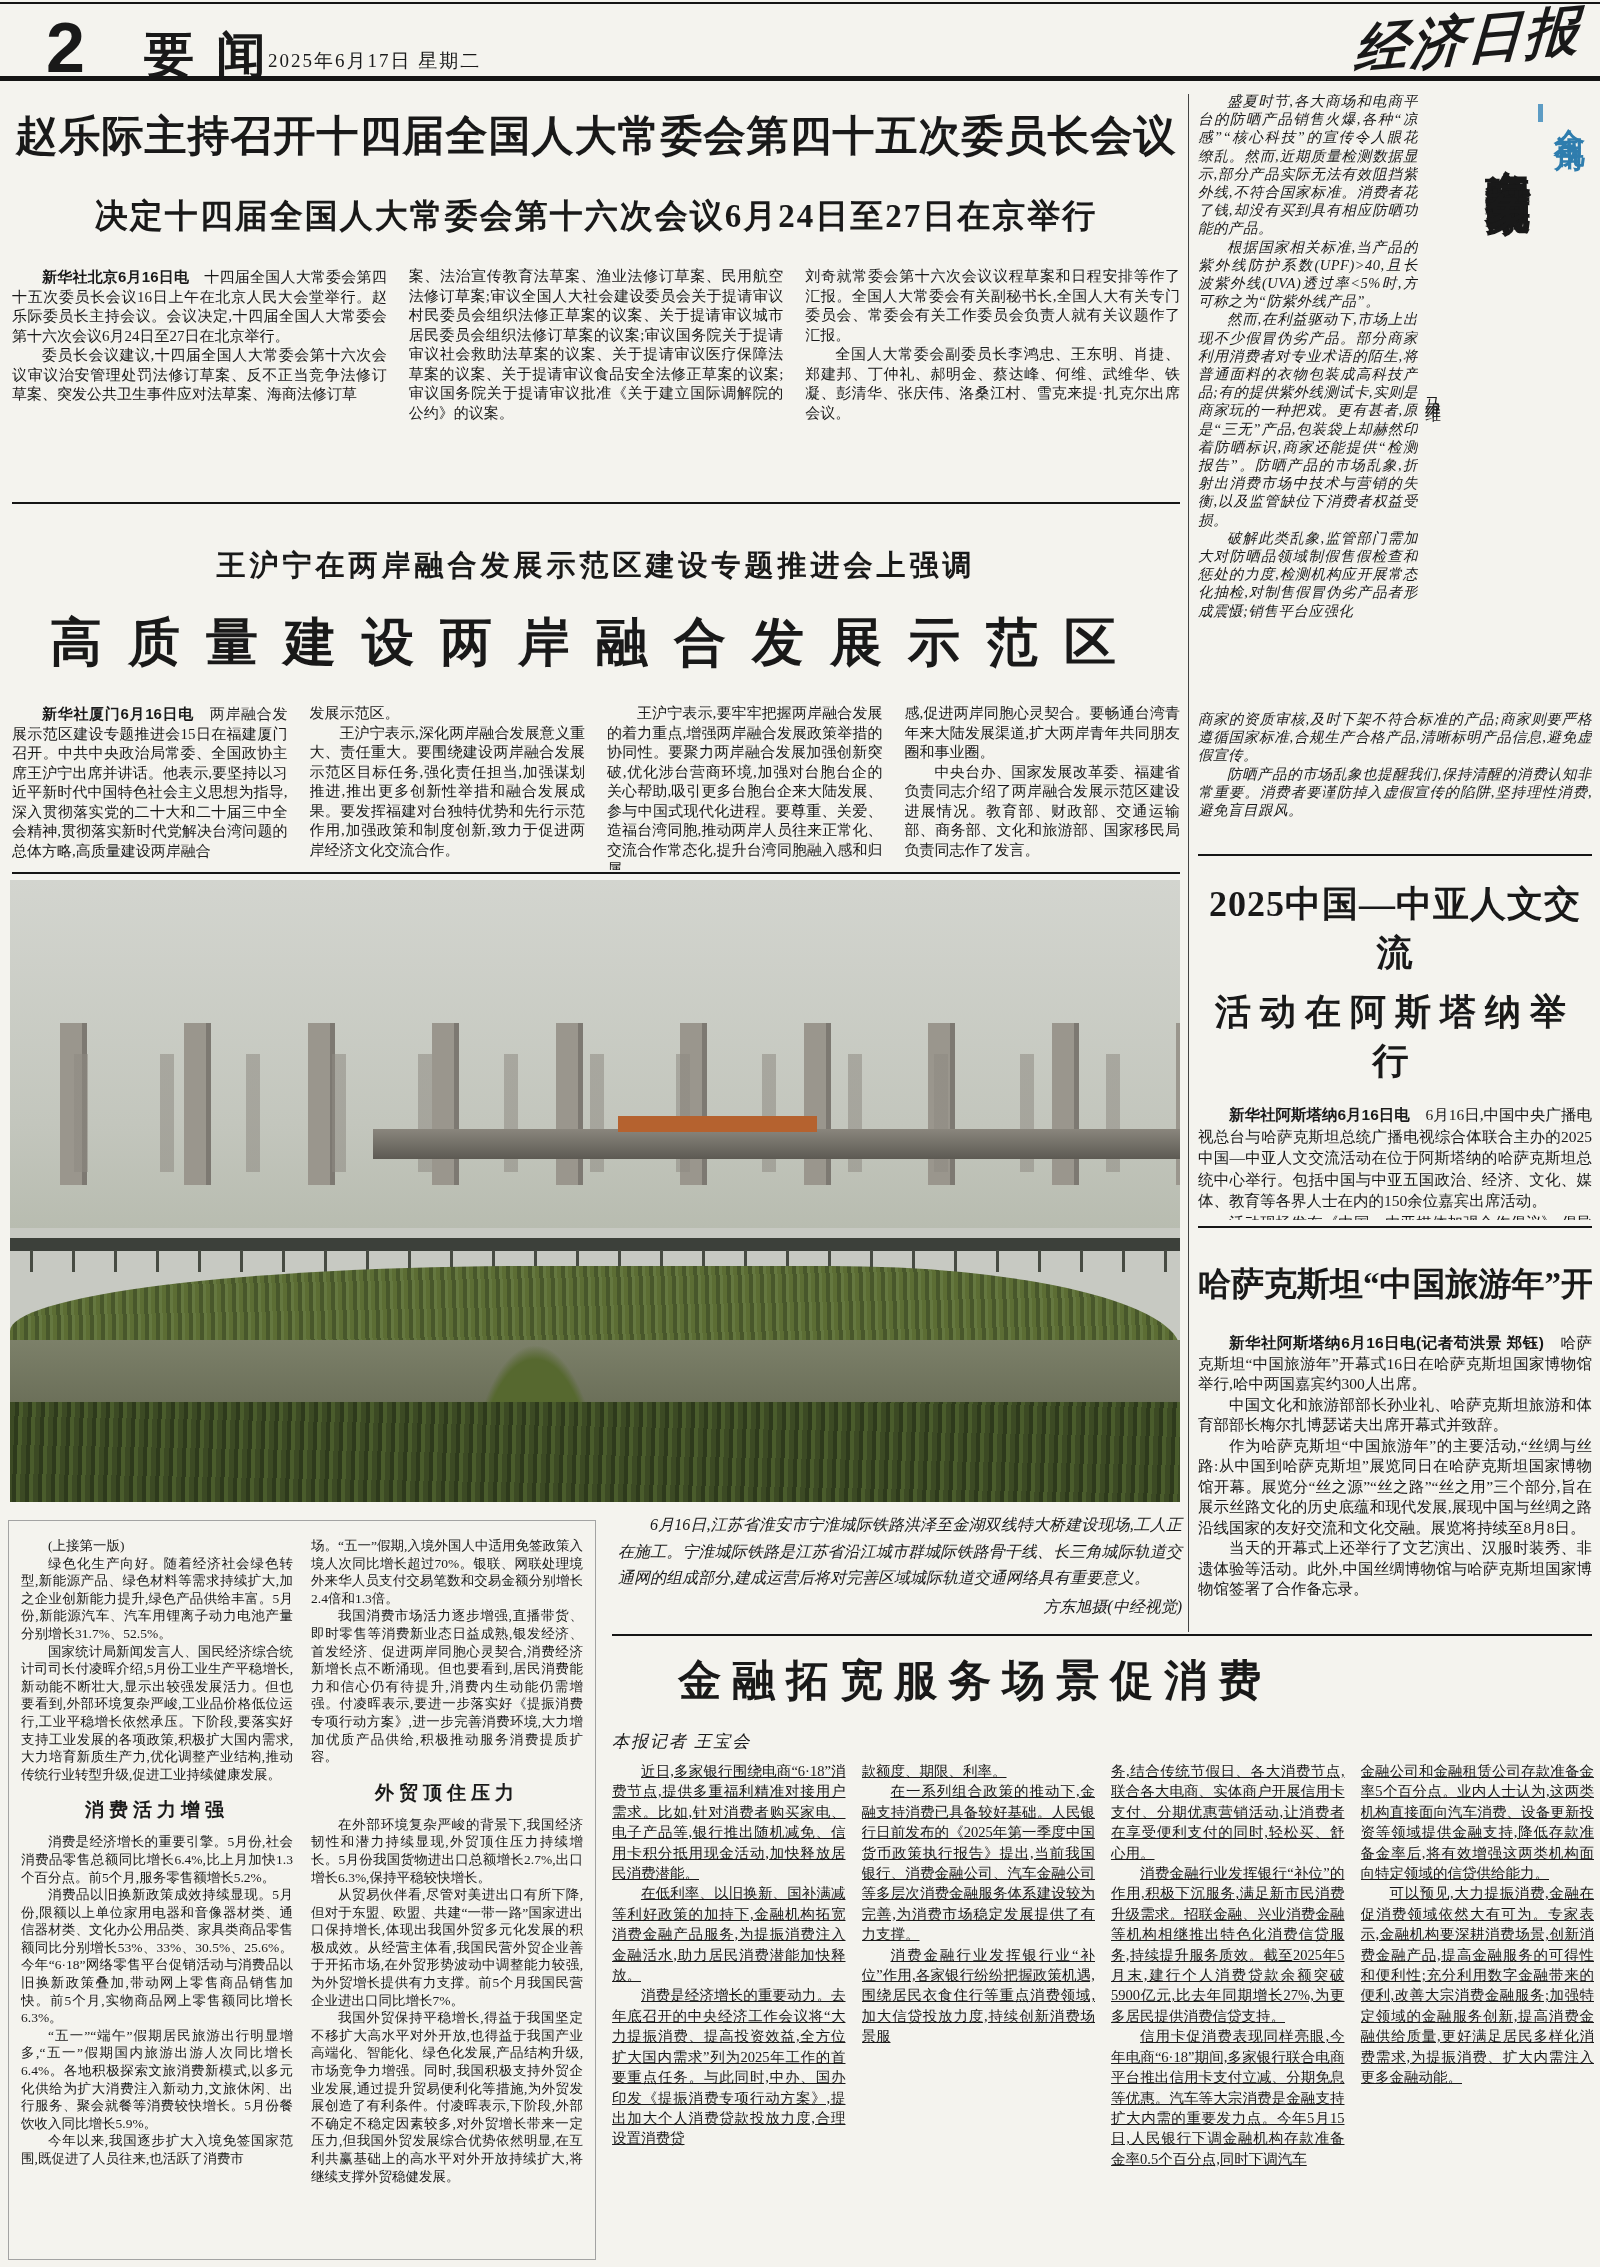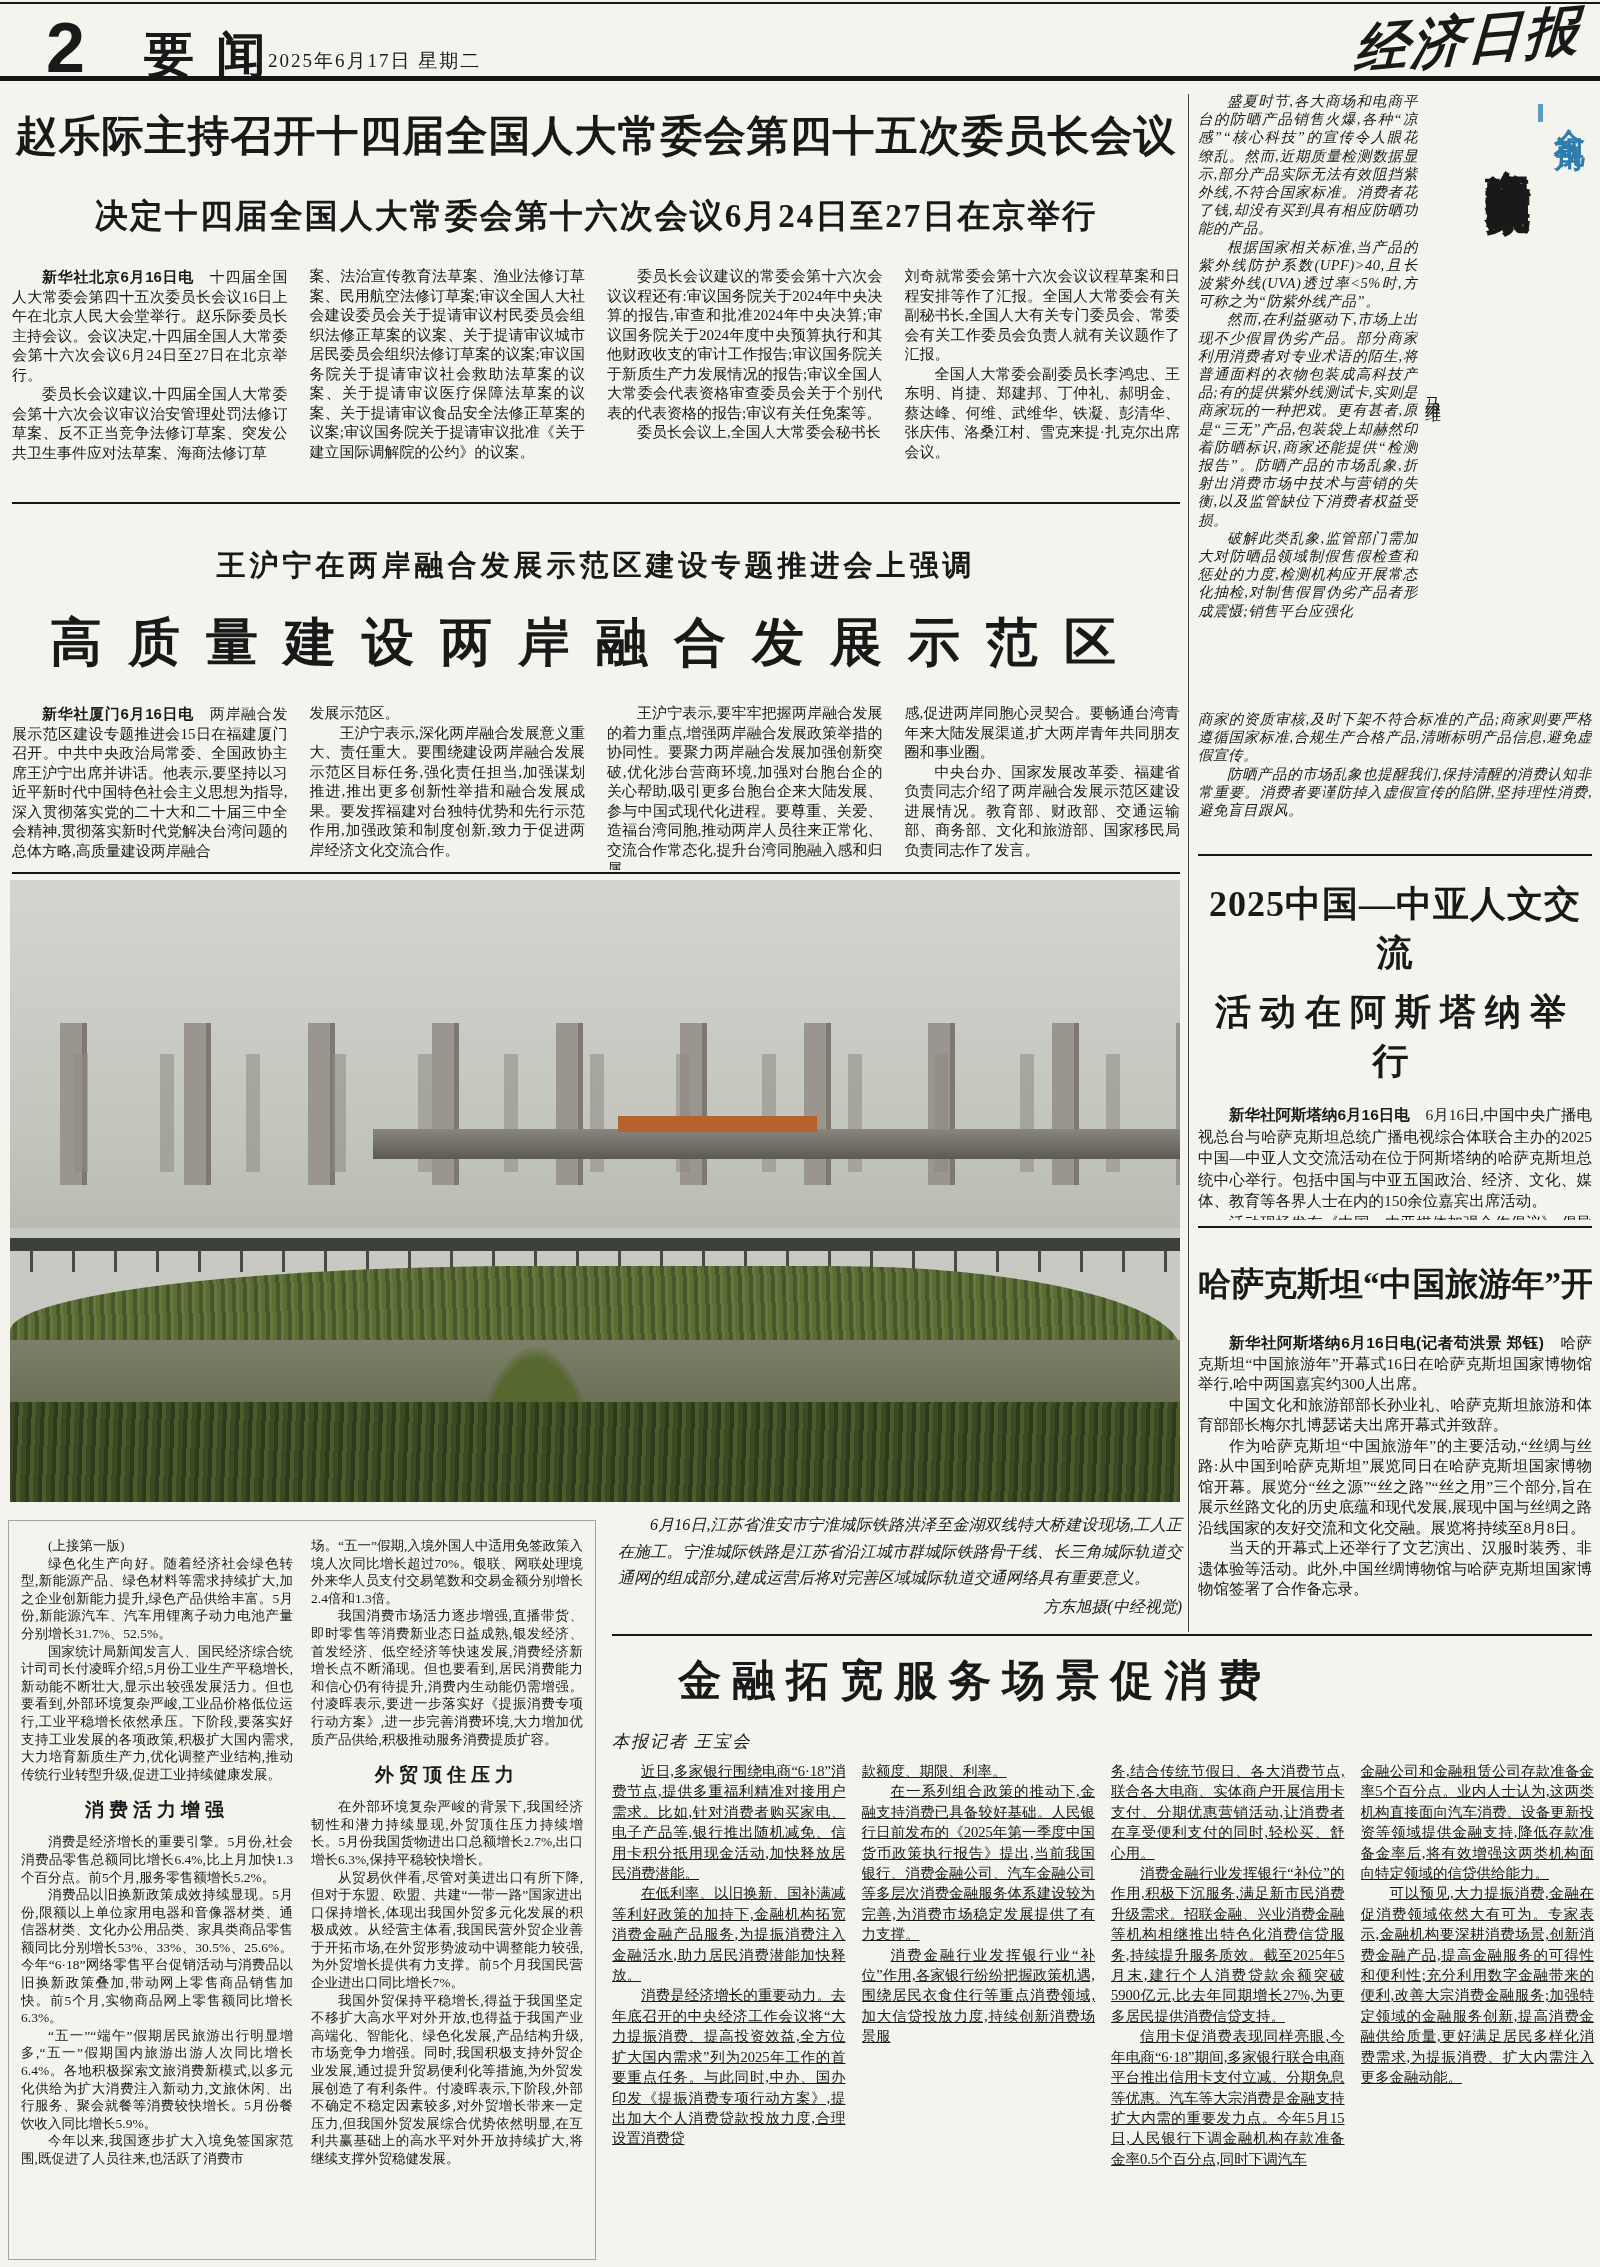--- a/index.html
+++ b/index.html
@@ -105,24 +105,20 @@
   <section class="a1">
     <h1>赵乐际主持召开十四届全国人大常委会第四十五次委员长会议</h1>
     <h2>决定十四届全国人大常委会第十六次会议6月24日至27日在京举行</h2>
     <div class="cols">
         <div class="tcol">
           <p><b class="dl">新华社北京6月16日电　</b>十四届全国人大常委会第四十五次委员长会议16日上午在北京人民大会堂举行。赵乐际委员长主持会议。会议决定,十四届全国人大常委会第十六次会议6月24日至27日在北京举行。</p>
           <p>委员长会议建议,十四届全国人大常委会第十六次会议审议治安管理处罚法修订草案、反不正当竞争法修订草案、突发公共卫生事件应对法草案、海商法修订草</p>
         </div>
         <div class="tcol">
           <p class="cont">案、法治宣传教育法草案、渔业法修订草案、民用航空法修订草案;审议全国人大社会建设委员会关于提请审议村民委员会组织法修正草案的议案、关于提请审议城市居民委员会组织法修订草案的议案;审议国务院关于提请审议社会救助法草案的议案、关于提请审议医疗保障法草案的议案、关于提请审议食品安全法修正草案的议案;审议国务院关于提请审议批准《关于建立国际调解院的公约》的议案。</p>
-        </div>
-        <div class="tcol">
-          <p>委员长会议建议的常委会第十六次会议议程还有:审议国务院关于2024年中央决算的报告,审查和批准2024年中央决算;审议国务院关于2024年度中央预算执行和其他财政收支的审计工作报告;审议国务院关于新质生产力发展情况的报告;审议全国人大常委会代表资格审查委员会关于个别代表的代表资格的报告;审议有关任免案等。</p>
-          <p>委员长会议上,全国人大常委会秘书长</p>
         </div>
         <div class="tcol">
           <p class="cont">刘奇就常委会第十六次会议议程草案和日程安排等作了汇报。全国人大常委会有关副秘书长,全国人大有关专门委员会、常委会有关工作委员会负责人就有关议题作了汇报。</p>
           <p>全国人大常委会副委员长李鸿忠、王东明、肖捷、郑建邦、丁仲礼、郝明金、蔡达峰、何维、武维华、铁凝、彭清华、张庆伟、洛桑江村、雪克来提·扎克尔出席会议。</p>
         </div>
       </div>
   </section>
   <div class="rule" style="left:12px;top:502px;width:1168px;height:2px;"></div>
 
   <section class="a2">
@@ -244,21 +240,21 @@
           <p>绿色化生产向好。随着经济社会绿色转型,新能源产品、绿色材料等需求持续扩大,加之企业创新能力提升,绿色产品供给丰富。5月份,新能源汽车、汽车用锂离子动力电池产量分别增长31.7%、52.5%。</p>
           <p>国家统计局新闻发言人、国民经济综合统计司司长付凌晖介绍,5月份工业生产平稳增长,新动能不断壮大,显示出较强发展活力。但也要看到,外部环境复杂严峻,工业品价格低位运行,工业平稳增长依然承压。下阶段,要落实好支持工业发展的各项政策,积极扩大国内需求,大力培育新质生产力,优化调整产业结构,推动传统行业转型升级,促进工业持续健康发展。</p>
           <div class="sec-h">消费活力增强</div>
           <p>消费是经济增长的重要引擎。5月份,社会消费品零售总额同比增长6.4%,比上月加快1.3个百分点。前5个月,服务零售额增长5.2%。</p>
           <p>消费品以旧换新政策成效持续显现。5月份,限额以上单位家用电器和音像器材类、通信器材类、文化办公用品类、家具类商品零售额同比分别增长53%、33%、30.5%、25.6%。今年“6·18”网络零售平台促销活动与消费品以旧换新政策叠加,带动网上零售商品销售加快。前5个月,实物商品网上零售额同比增长6.3%。</p>
           <p>“五一”“端午”假期居民旅游出行明显增多,“五一”假期国内旅游出游人次同比增长6.4%。各地积极探索文旅消费新模式,以多元化供给为扩大消费注入新动力,文旅休闲、出行服务、聚会就餐等消费较快增长。5月份餐饮收入同比增长5.9%。</p>
           <p>今年以来,我国逐步扩大入境免签国家范围,既促进了人员往来,也活跃了消费市</p>
         </div>
         <div class="tcol">
           <p class="cont">场。“五一”假期,入境外国人中适用免签政策入境人次同比增长超过70%。银联、网联处理境外来华人员支付交易笔数和交易金额分别增长2.4倍和1.3倍。</p>
-          <p>我国消费市场活力逐步增强,直播带货、即时零售等消费新业态日益成熟,银发经济、首发经济、低空经济等快速发展,消费经济新增长点不断涌现。但也要看到,居民消费能力和信心仍有待提升,消费内生动能仍需增强。付凌晖表示,要进一步落实好《提振消费专项行动方案》,进一步完善消费环境,大力增加优质产品供给,积极推动服务消费提质扩容。</p>
+          <p>我国消费市场活力逐步增强,直播带货、即时零售等消费新业态日益成熟,银发经济、首发经济、促进两岸同胞心灵契合,消费经济新增长点不断涌现。但也要看到,居民消费能力和信心仍有待提升,消费内生动能仍需增强。付凌晖表示,要进一步落实好《提振消费专项行动方案》,进一步完善消费环境,大力增加优质产品供给,积极推动服务消费提质扩容。</p>
           <div class="sec-h">外贸顶住压力</div>
           <p>在外部环境复杂严峻的背景下,我国经济韧性和潜力持续显现,外贸顶住压力持续增长。5月份我国货物进出口总额增长2.7%,出口增长6.3%,保持平稳较快增长。</p>
           <p>从贸易伙伴看,尽管对美进出口有所下降,但对于东盟、欧盟、共建“一带一路”国家进出口保持增长,体现出我国外贸多元化发展的积极成效。从经营主体看,我国民营外贸企业善于开拓市场,在外贸形势波动中调整能力较强,为外贸增长提供有力支撑。前5个月我国民营企业进出口同比增长7%。</p>
           <p>我国外贸保持平稳增长,得益于我国坚定不移扩大高水平对外开放,也得益于我国产业高端化、智能化、绿色化发展,产品结构升级,市场竞争力增强。同时,我国积极支持外贸企业发展,通过提升贸易便利化等措施,为外贸发展创造了有利条件。付凌晖表示,下阶段,外部不确定不稳定因素较多,对外贸增长带来一定压力,但我国外贸发展综合优势依然明显,在互利共赢基础上的高水平对外开放持续扩大,将继续支撑外贸稳健发展。</p>
         </div>
       </div>
   </section>
 
   <div class="rule" style="left:612px;top:1634px;width:980px;height:2px;"></div>
   <section class="a5">

